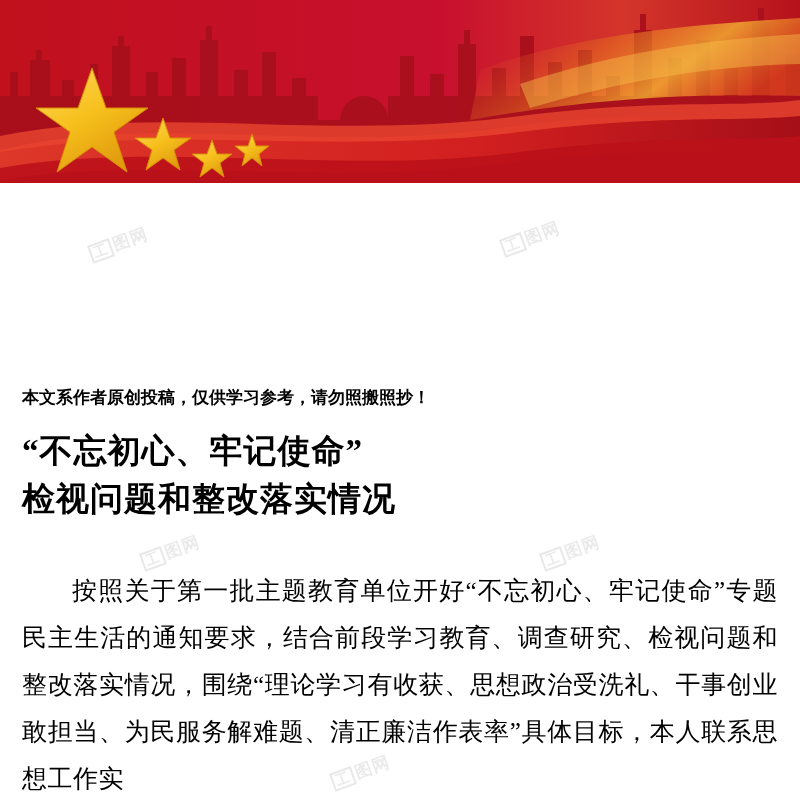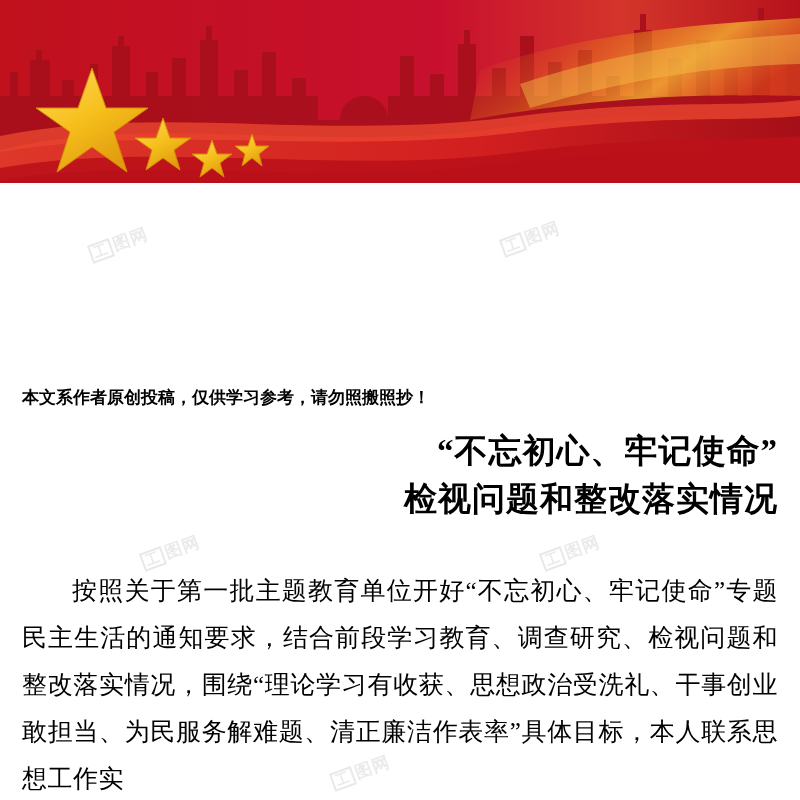--- a/index.html
+++ b/index.html
@@ -64,21 +64,21 @@
   .notice {
     margin-top: 197px;
     font-size: 17px;
     font-weight: bold;
     color: #000;
     letter-spacing: 0px;
     line-height: 26px;
     font-family: "Liberation Serif", serif;
   }
   .title-block {
-    text-align: right;
+    text-align: left;
     margin-top: 16px;
   }
   .title-line {
     font-size: 33px;
     font-weight: bold;
     line-height: 48px;
     color: #000;
     letter-spacing: 1px;
   }
   .paragraph {

